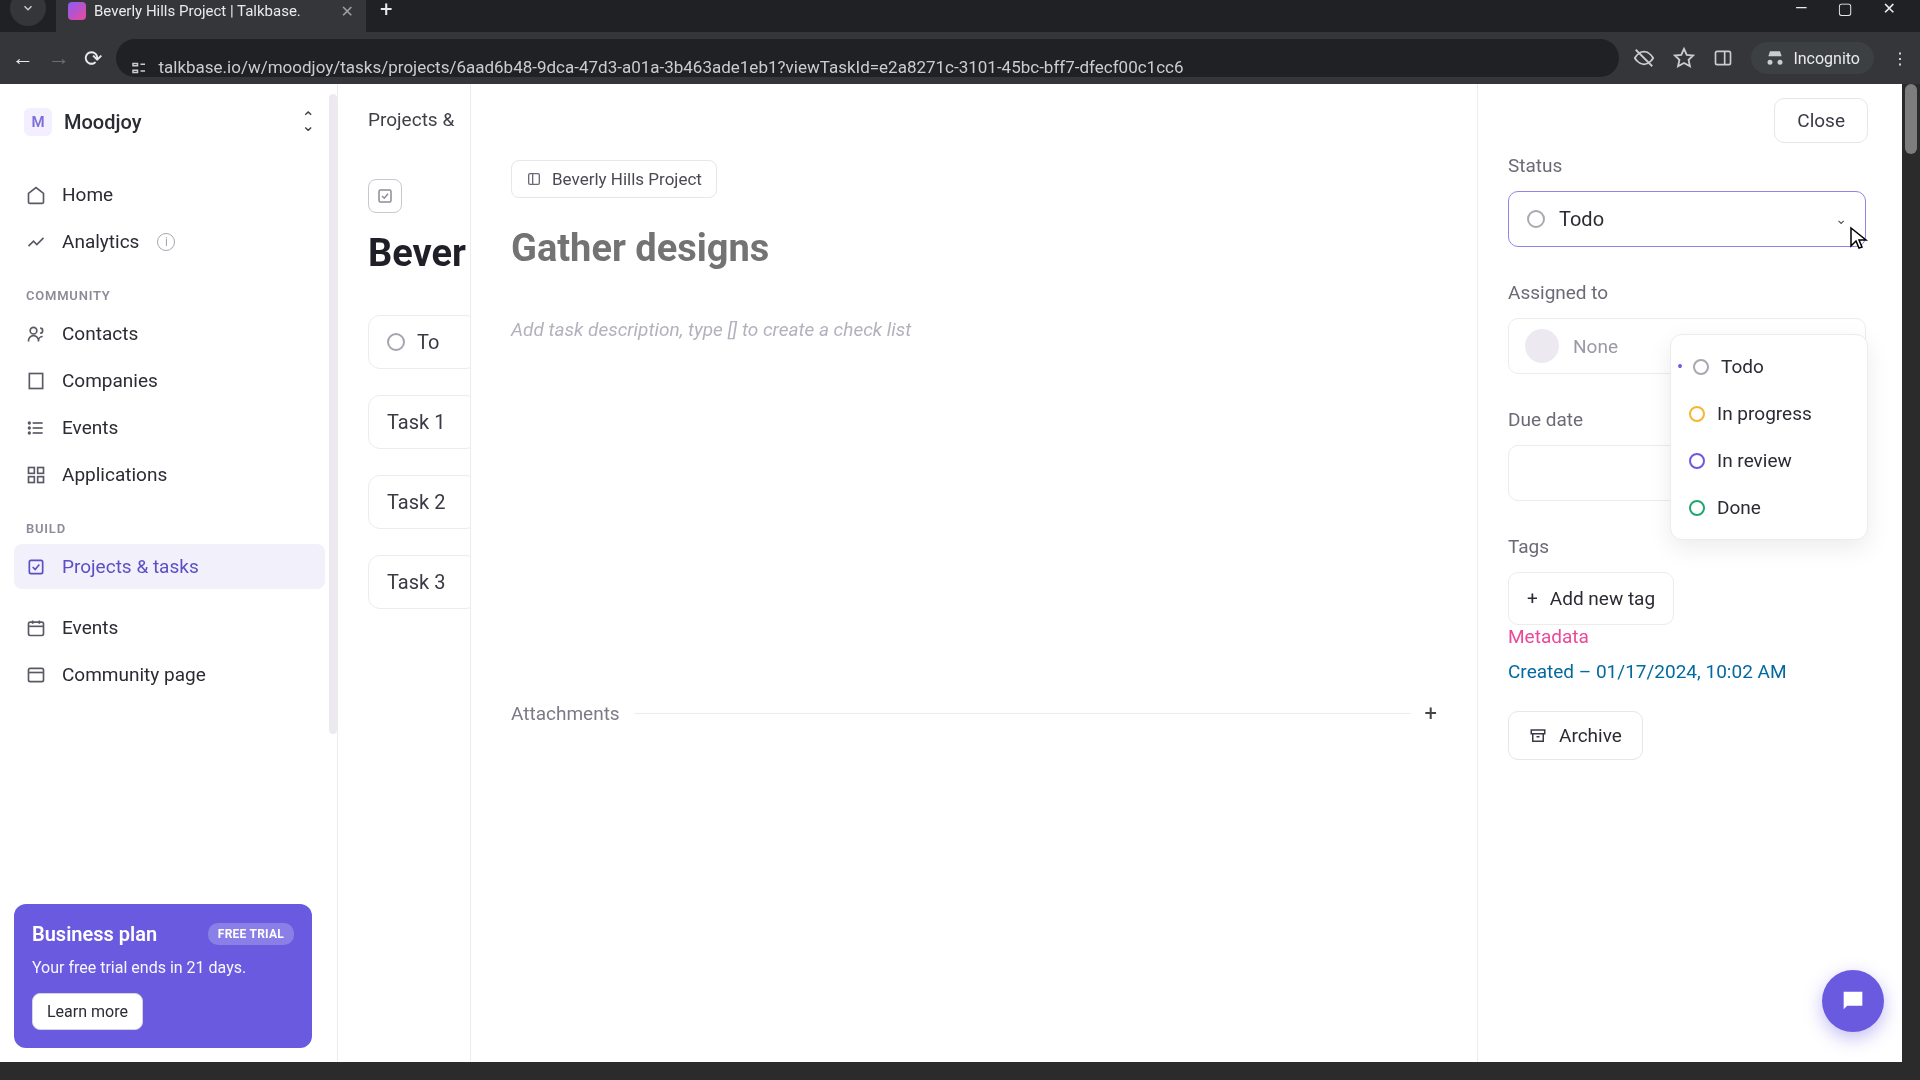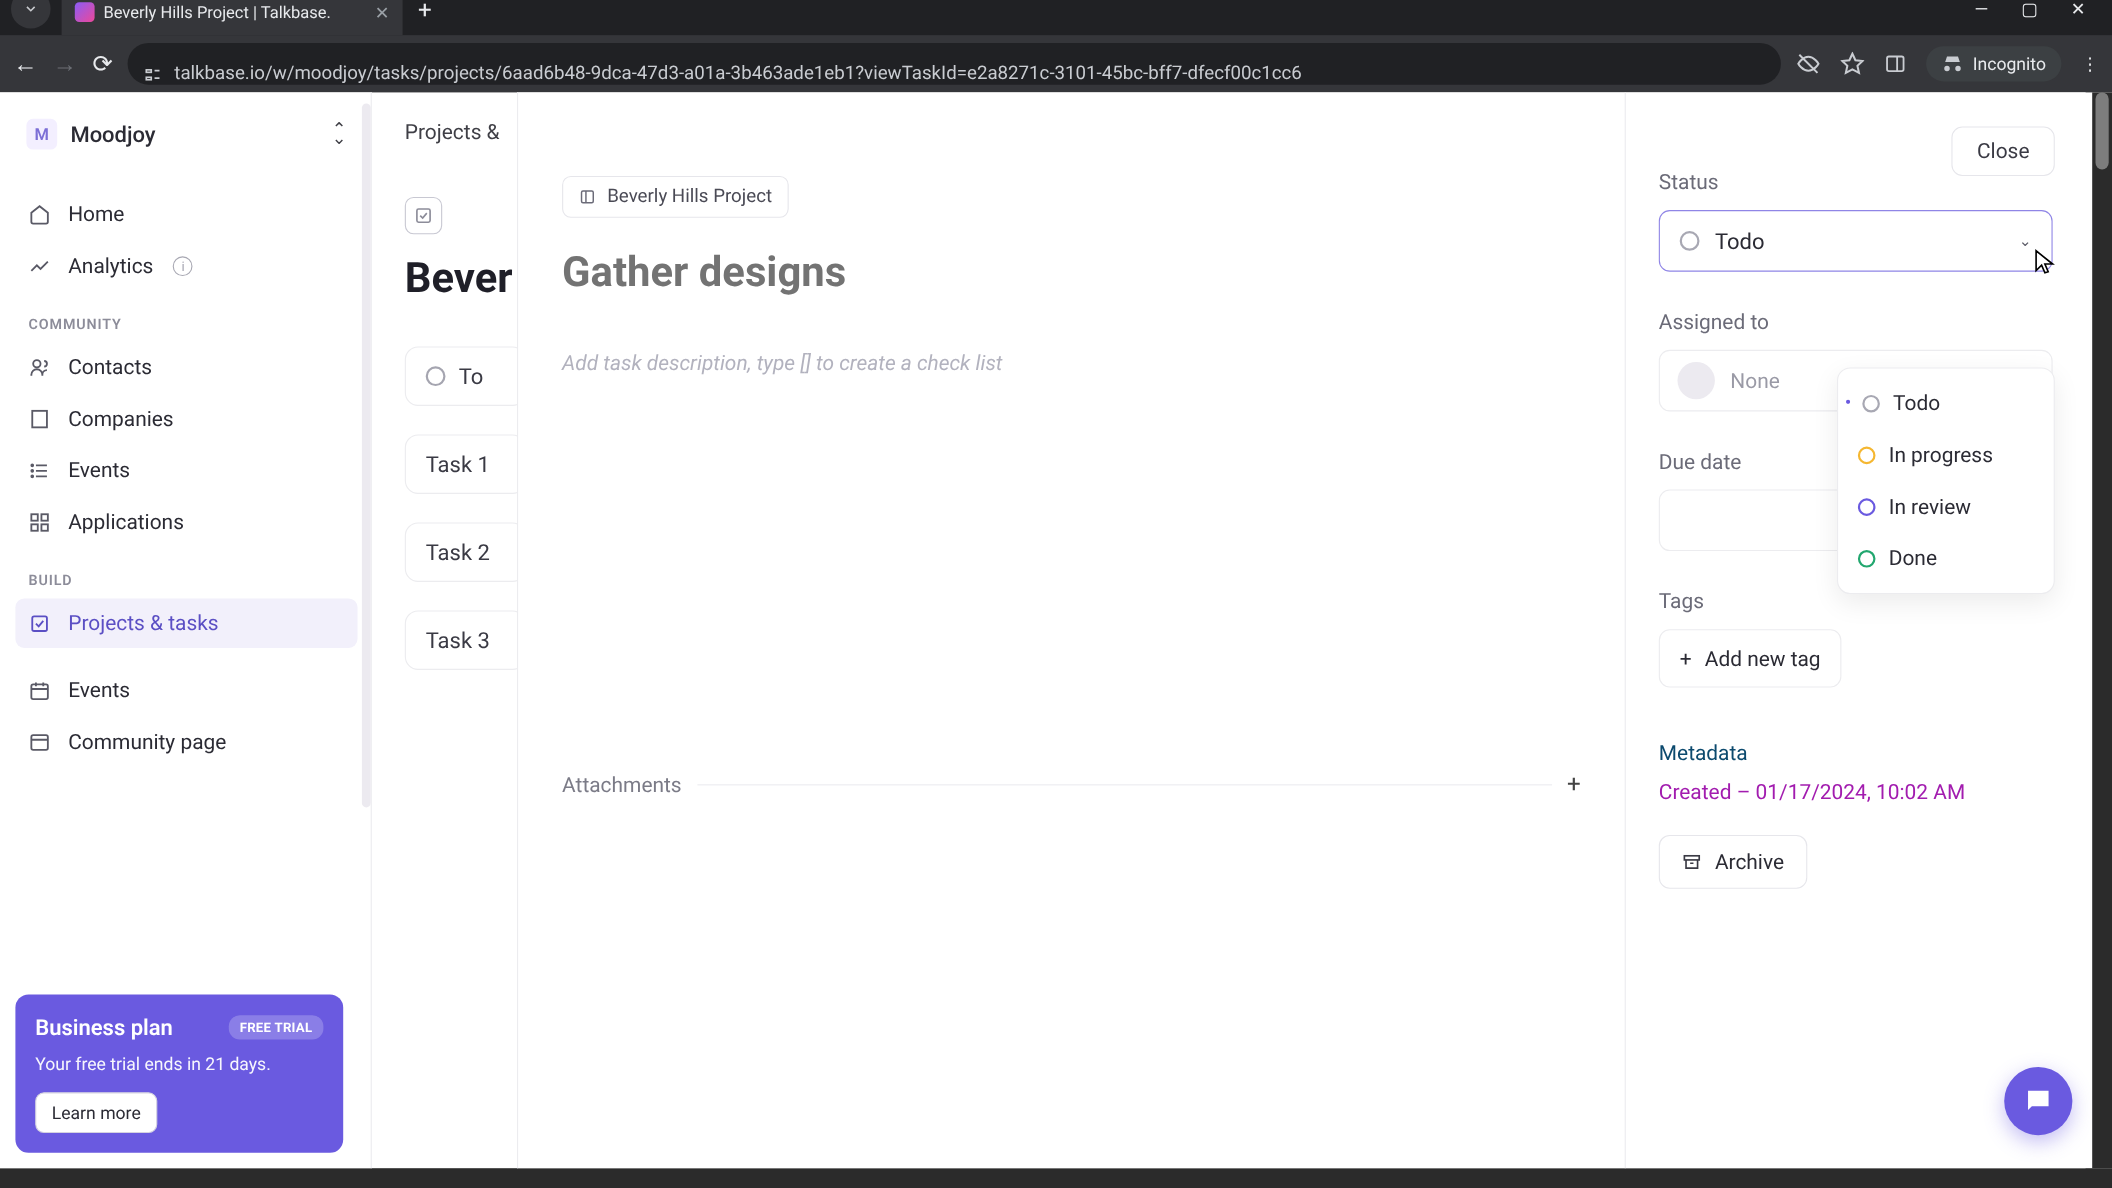--- a/index.html
+++ b/index.html
@@ -58,21 +58,21 @@
   .breadcrumb { font-size: 19px; color: #3f3f46; }
   .page-icon { width: 34px; height: 34px; border: 1.5px solid #c8c8d2; border-radius: 8px; display: flex; align-items: center; justify-content: center; margin-top: 48px; color: #8c8c99; }
   .page-title { font-size: 38px; font-weight: 700; color: #1f1f28; margin-top: 18px; }
   .list-card { border: 1px solid #ececef; border-radius: 12px; padding: 14px 18px; margin-top: 26px; width: 110px; font-size: 20px; color: #3a3a44; display: flex; align-items: center; gap: 12px; }
   .list-card.first { margin-top: 40px; }
   .circle { width: 18px; height: 18px; border: 2px solid #a5a5b0; border-radius: 50%; }
 
   
   .modal { position: absolute; left: 470px; right: 24px; top: 0; bottom: 0; background: #fff; border-left: 1px solid #ececef; display: flex; }
   .task-main { flex: 1; border-right: 1px solid #ececef; padding: 28px 40px; }
-  .close-btn { position: absolute; right: 28px; top: 31px; border: 1px solid #e6e6eb; border-radius: 10px; padding: 10px 22px; font-size: 19px; color: #3a3a44; background: #fff; }
+  .close-btn { position: absolute; right: 28px; top: 14px; border: 1px solid #e6e6eb; border-radius: 10px; padding: 10px 22px; font-size: 19px; color: #3a3a44; background: #fff; }
   .proj-chip { border: 1px solid #e6e6eb; border-radius: 8px; padding: 8px 14px; display: inline-flex; align-items: center; gap: 10px; color: #4a4a55; font-size: 17px; margin-top: 48px;}
   .task-title { font-size: 38px; font-weight: 700; color: #737373; margin-top: 28px; }
   .desc-placeholder { color: #b2b2be; font-style: italic; font-size: 19px; margin-top: 48px; }
   .attach-row { display: flex; align-items: center; gap: 14px; margin-top: 360px; color: #7b7b87; font-size: 19px; }
   .attach-row .line { flex: 1; height: 1px; background: #ececef; }
   .attach-row .plus { color: #444; font-size: 22px; }
 
   .task-side { width: 418px; padding: 70px 30px 30px 30px; }
   .field-label { font-size: 19px; color: #6b6b78; margin-bottom: 14px; }
   .status-select { border: 1.5px solid #8f85e6; border-radius: 10px; height: 56px; display: flex; align-items: center; padding: 0 18px; gap: 14px; font-size: 20px; color: #2b2b34; position: relative; }
@@ -88,22 +88,22 @@
   .c-prog { border-color: #f5b731; }
   .c-rev  { border-color: #6a5ae0; }
   .c-done { border-color: #22a76f; }
 
   .section-gap { margin-top: 34px; }
   .assign-box { border: 1px solid #ececef; border-radius: 10px; height: 56px; display: flex; align-items: center; padding: 0 16px; gap: 14px; }
   .avatar-ph { width: 34px; height: 34px; border-radius: 50%; background: #eceaf0; }
   .none-text { color: #9a9aa6; font-size: 19px; }
   .due-box { border: 1px solid #ececef; border-radius: 10px; height: 56px; }
   .tag-add { display: inline-flex; align-items: center; gap: 12px; border: 1px solid #ececef; border-radius: 10px; padding: 14px 18px; font-size: 19px; color: #2b2b34; }
-  .meta-label { font-size: 19px; color: #0c4a6e; margin-top: 48px; }
-  .meta-value { font-size: 19px; color: #a21caf; margin-top: 12px; }
+  .meta-label { font-size: 19px; color: #ec4899; }
+  .meta-value { font-size: 19px; color: #0369a1; margin-top: 12px; }
   .archive-btn { border: 1px solid #e6e6eb; border-radius: 10px; padding: 12px 20px; display: inline-flex; align-items: center; gap: 12px; font-size: 19px; color: #2b2b34; margin-top: 28px; }
 
   .chat-fab { position: absolute; right: 36px; bottom: 30px; width: 62px; height: 62px; border-radius: 50%; background: #6a5ae0; display: flex; align-items: center; justify-content: center; color: #fff; box-shadow: 0 6px 18px rgba(106,90,224,.4); z-index: 10;}
 
   svg { display: block; }
 </style>
 </head>
 <body>
 
 <div class="browser-chrome">

